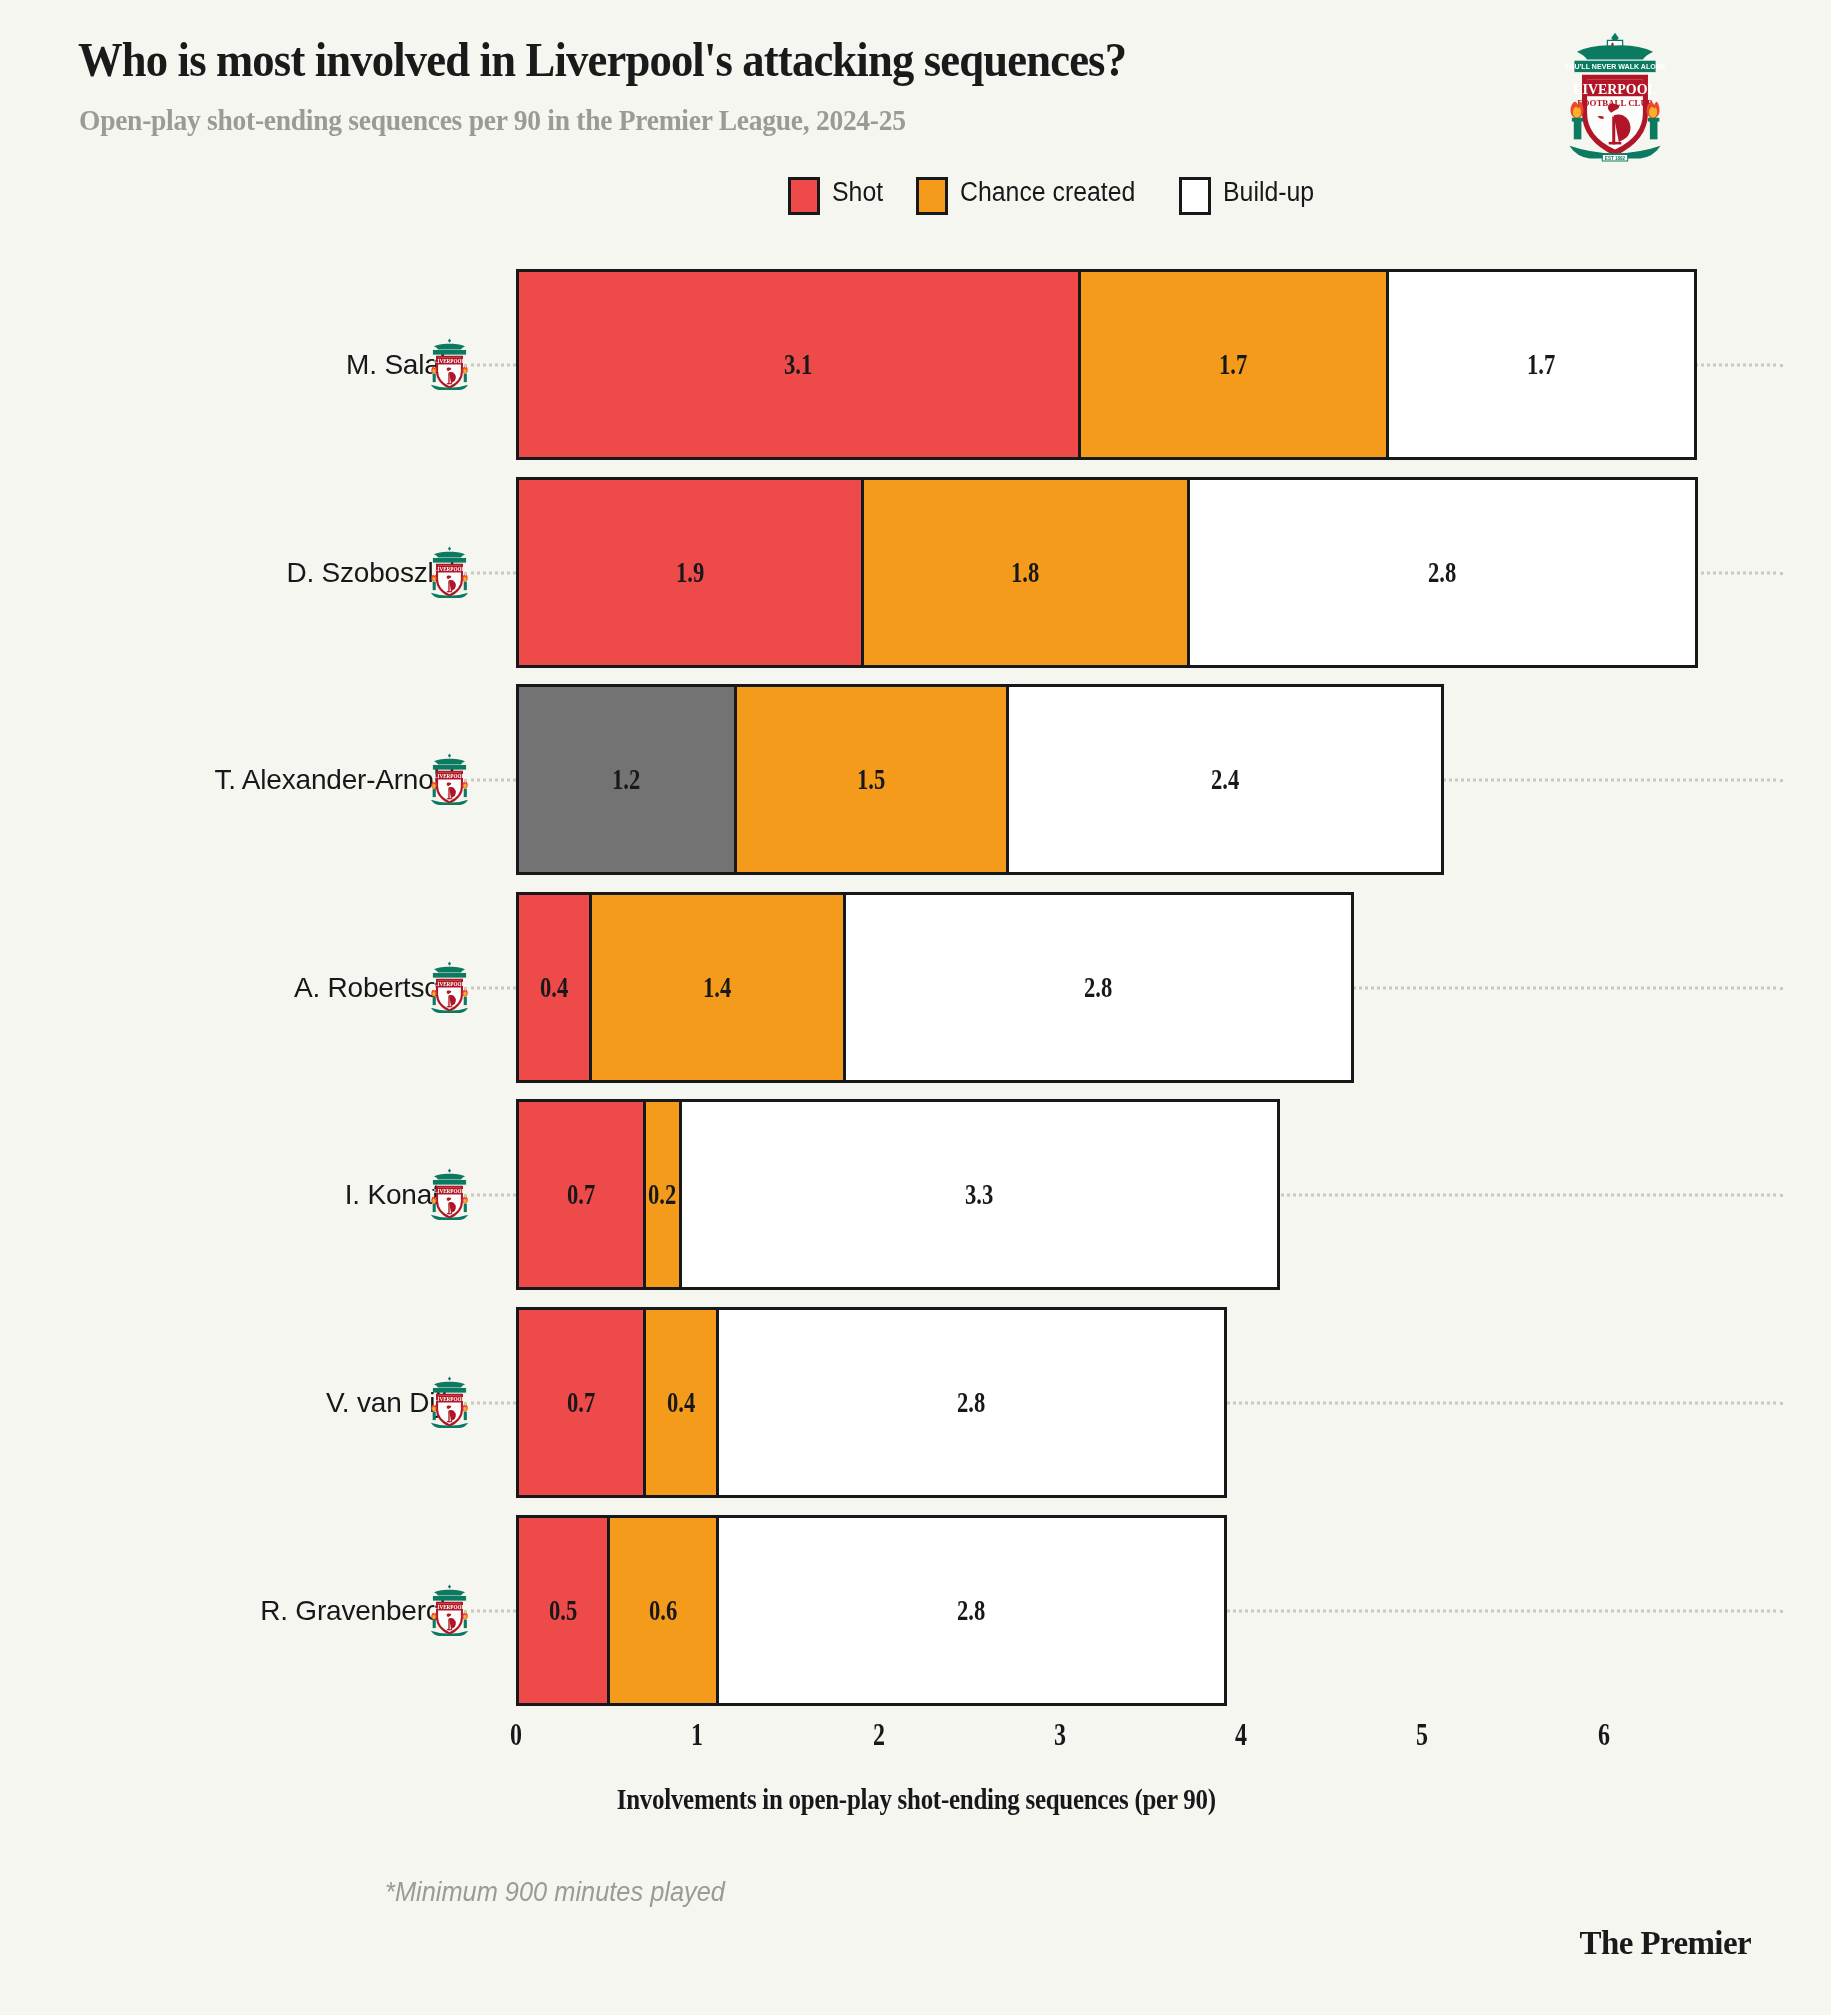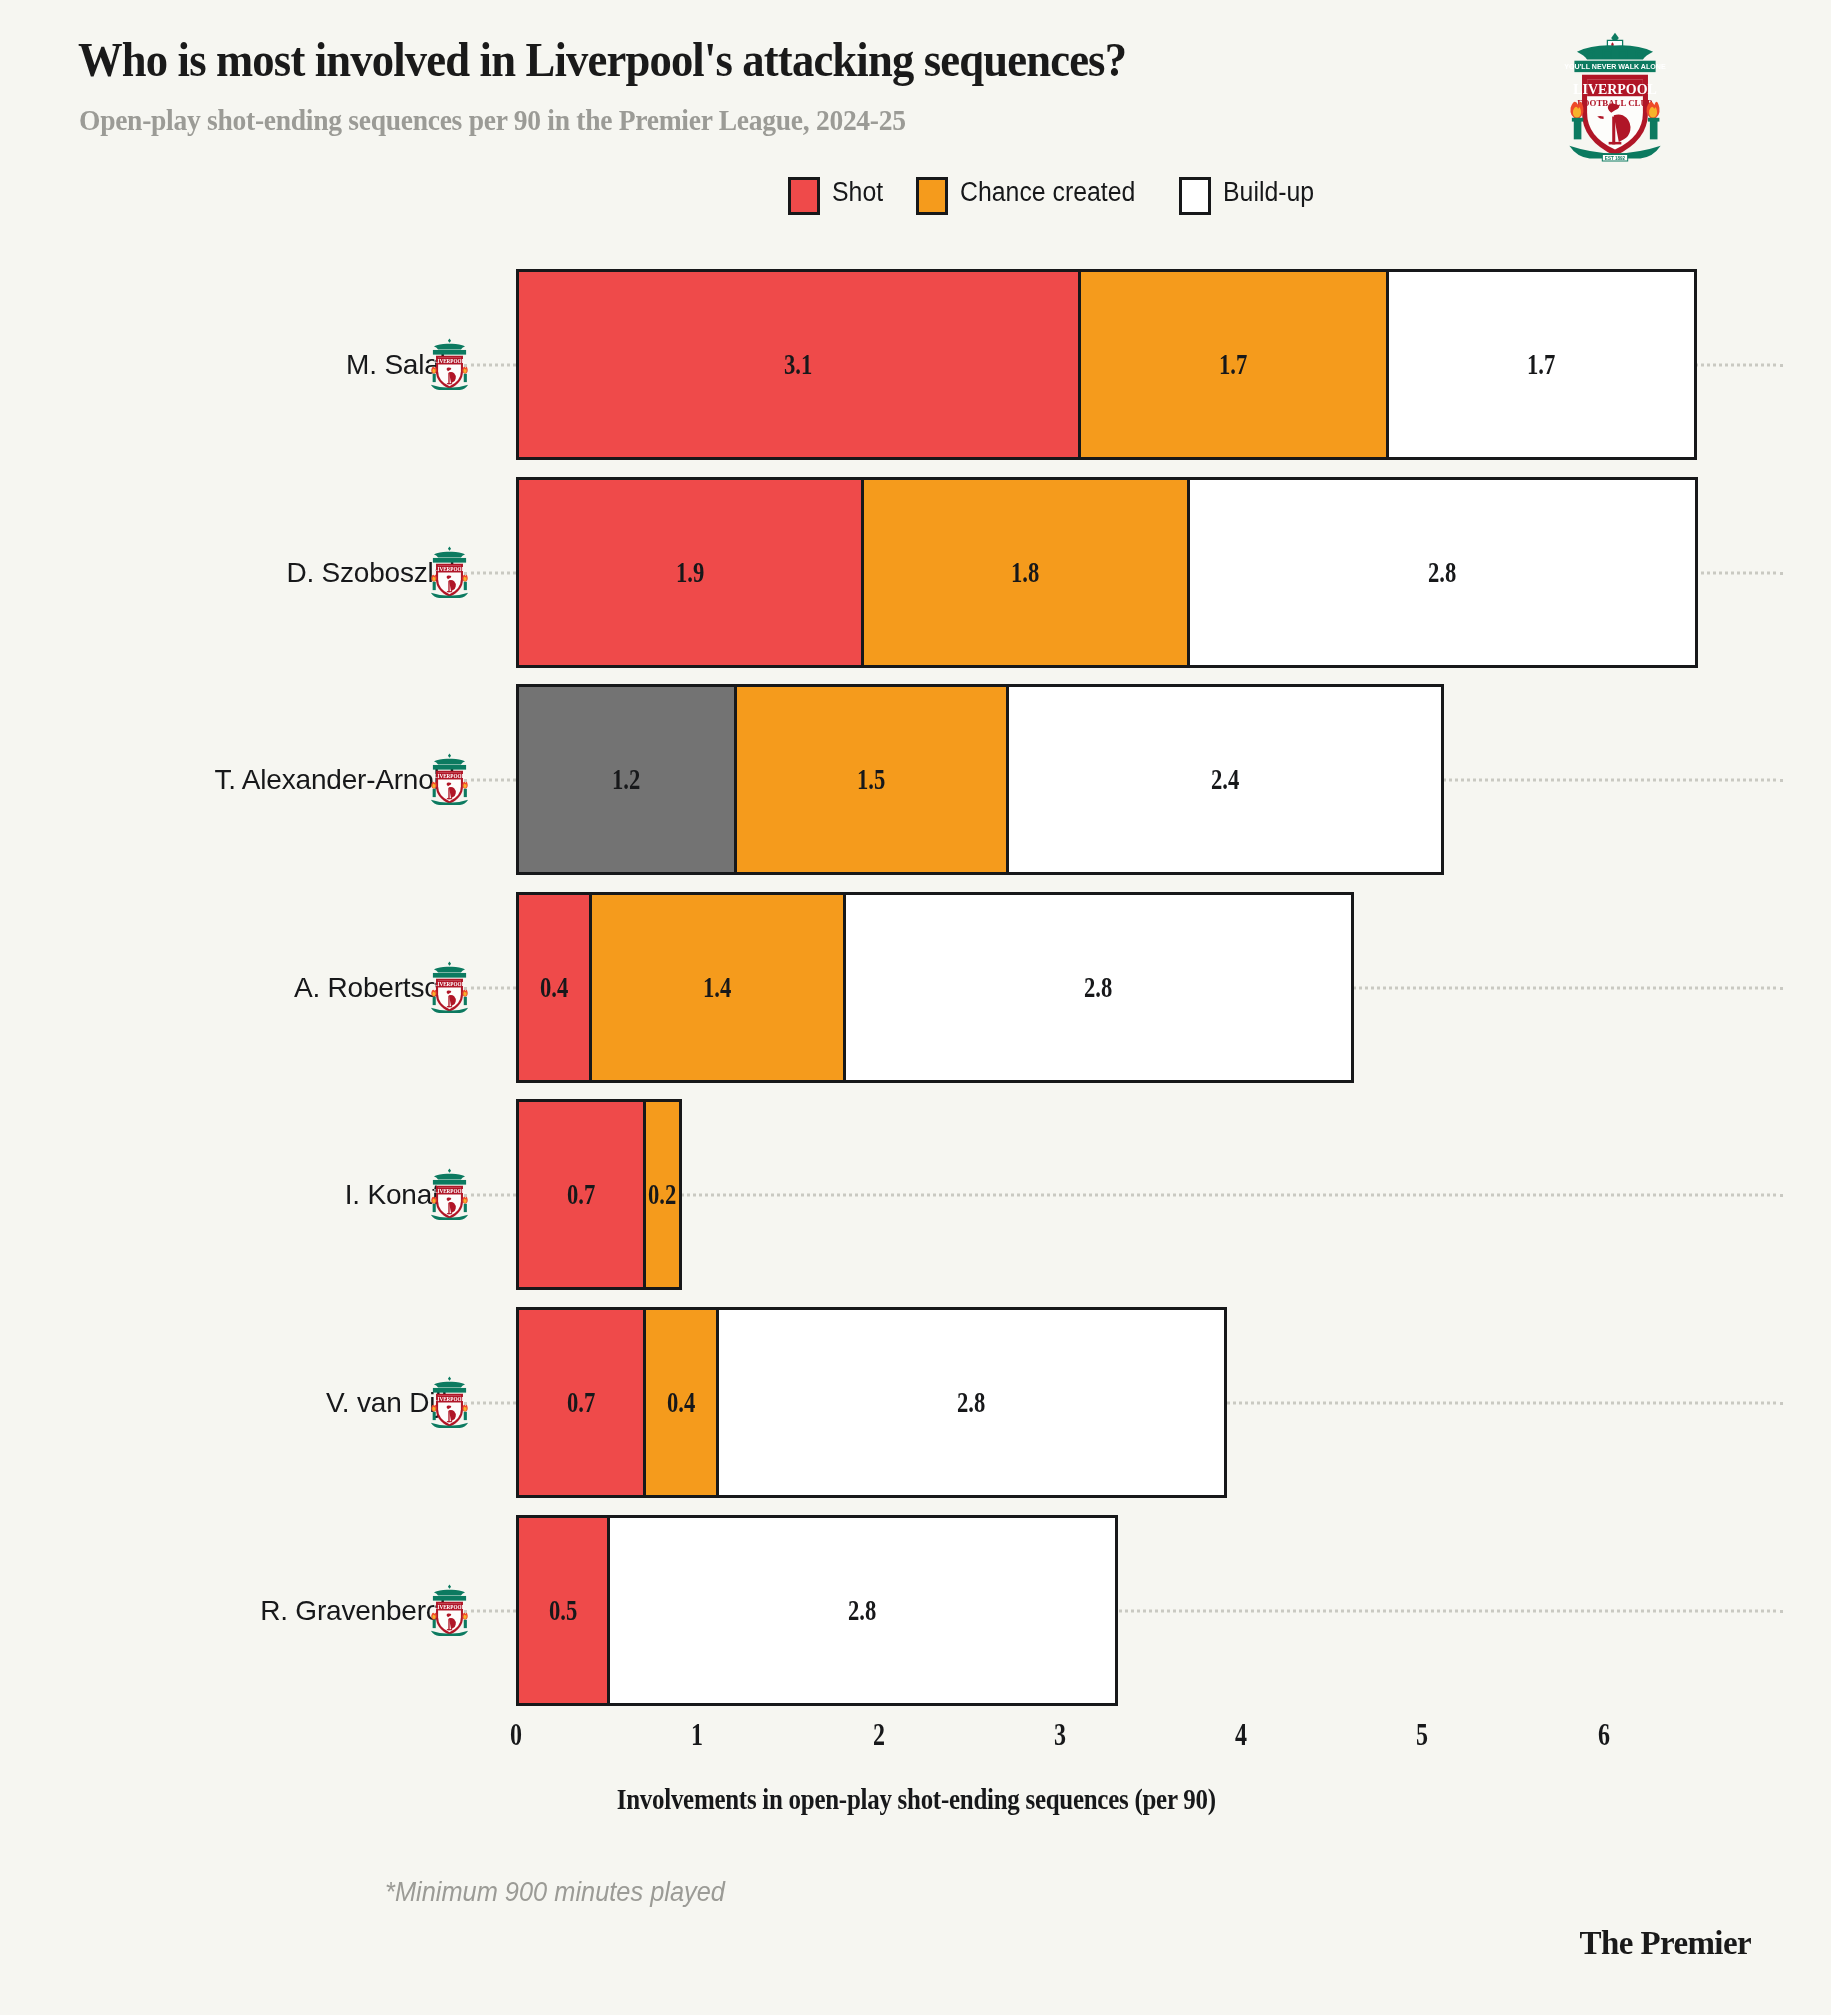--- a/index.html
+++ b/index.html
@@ -485,20 +485,23 @@
           </g>
     <path d="M14 92 q36 12 72 0 q-6 9 -16 10 h-40 q-10 -1 -16 -10z" fill="#0c7a60"></path>
   </svg></div>
       <div class="bar">
         <div class="seg" style="width: 130px; background: rgb(239, 74, 74);">
           <span class="seg-value">0.7</span>
         </div>
         <div class="seg" style="width: 39px; background: rgb(245, 155, 28);">
           <span class="seg-value">0.2</span>
         </div>
+        <div class="seg" style="width: 601px; background: rgb(255, 255, 255);">
+          <span class="seg-value">3.3</span>
+        </div>
       </div>
     </div>
     <div class="bar-row" style="top: 1038px;">
       <div class="row-gridline"></div>
       <div class="row-label">V. van Dijk</div>
       <div class="row-crest"><svg viewBox="0 0 100 108" width="53" height="56" aria-hidden="true">
     <path d="M50 3 L53 7 L50 11 L47 7 Z" fill="#0c7a60"></path>
     <path d="M20 18 q12-6 30-5 q18-1 30 5 q-6 3 -8 6 h-44 q-2-3 -8-6z" fill="#0c7a60"></path>
     <rect x="18" y="25" width="64" height="9" fill="#0c7a60"></rect>
     <path d="M24 36 h52 v30 q0 22 -26 34 q-26 -12 -26 -34 z" fill="#b01627"></path>
@@ -560,20 +563,23 @@
     <g>
             <path d="M75 62 q3 -8 6 -2 q2 -6 4 2 q1 7 -5 9 q-6 -2 -5 -9z" fill="#ee4a2a"></path>
        <path d="M77 64 q2 -5 4 -1 q1 -3 2 1 q1 5 -3 6 q-4 -1 -3 -6z" fill="#f7b32b"></path>
        <rect x="77.5" y="71" width="6" height="16" fill="#0c7a60"></rect>
           </g>
     <path d="M14 92 q36 12 72 0 q-6 9 -16 10 h-40 q-10 -1 -16 -10z" fill="#0c7a60"></path>
   </svg></div>
       <div class="bar">
         <div class="seg" style="width: 94px; background: rgb(239, 74, 74);">
           <span class="seg-value">0.5</span>
+        </div>
+        <div class="seg" style="width: 112px; background: rgb(245, 155, 28);">
+          <span class="seg-value">0.6</span>
         </div>
         <div class="seg" style="width: 511px; background: rgb(255, 255, 255);">
           <span class="seg-value">2.8</span>
         </div>
       </div>
     </div>
   </div>
 
 <div id="x-axis">
     <div class="tick-label" style="left: 516px;">0</div>

